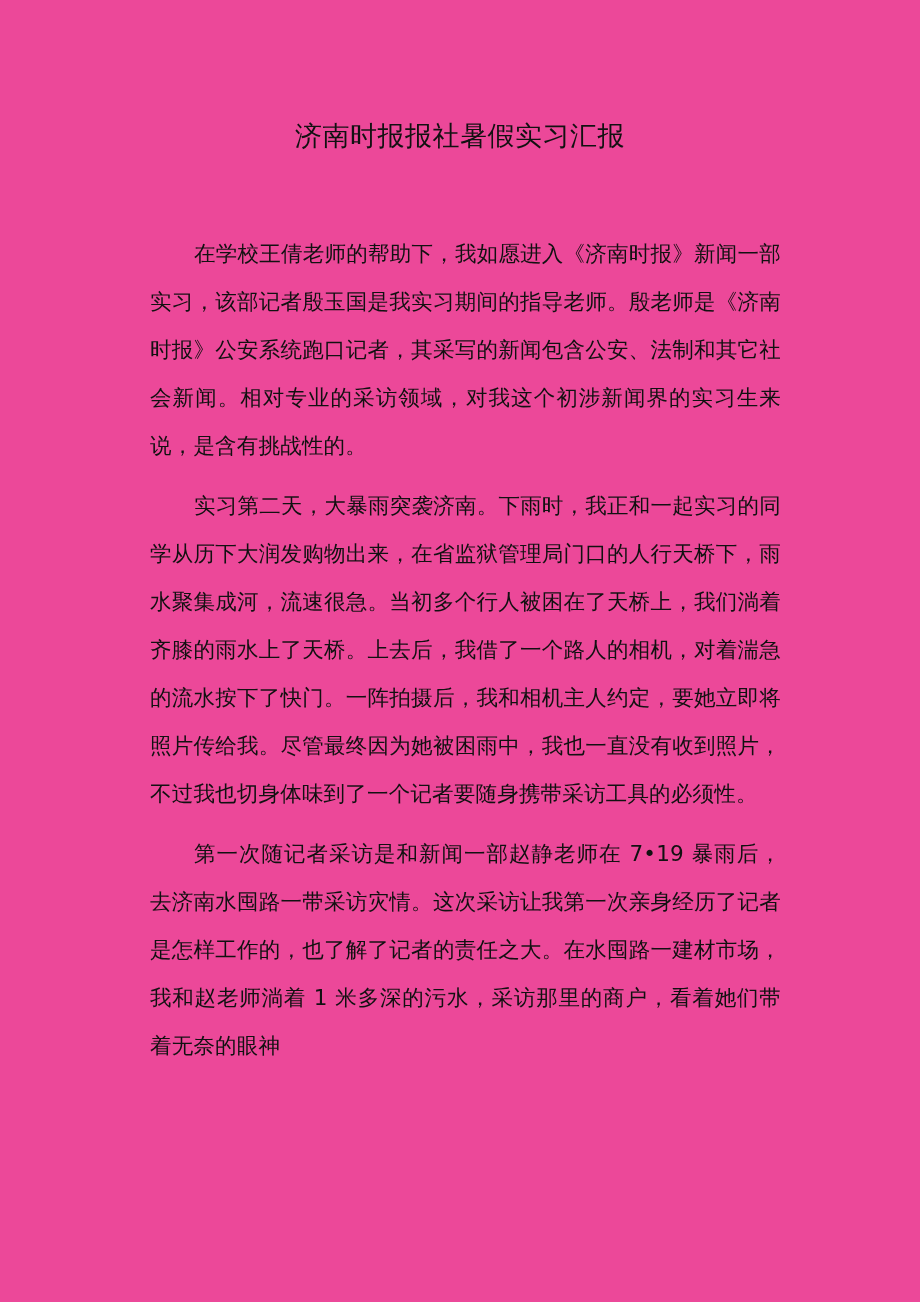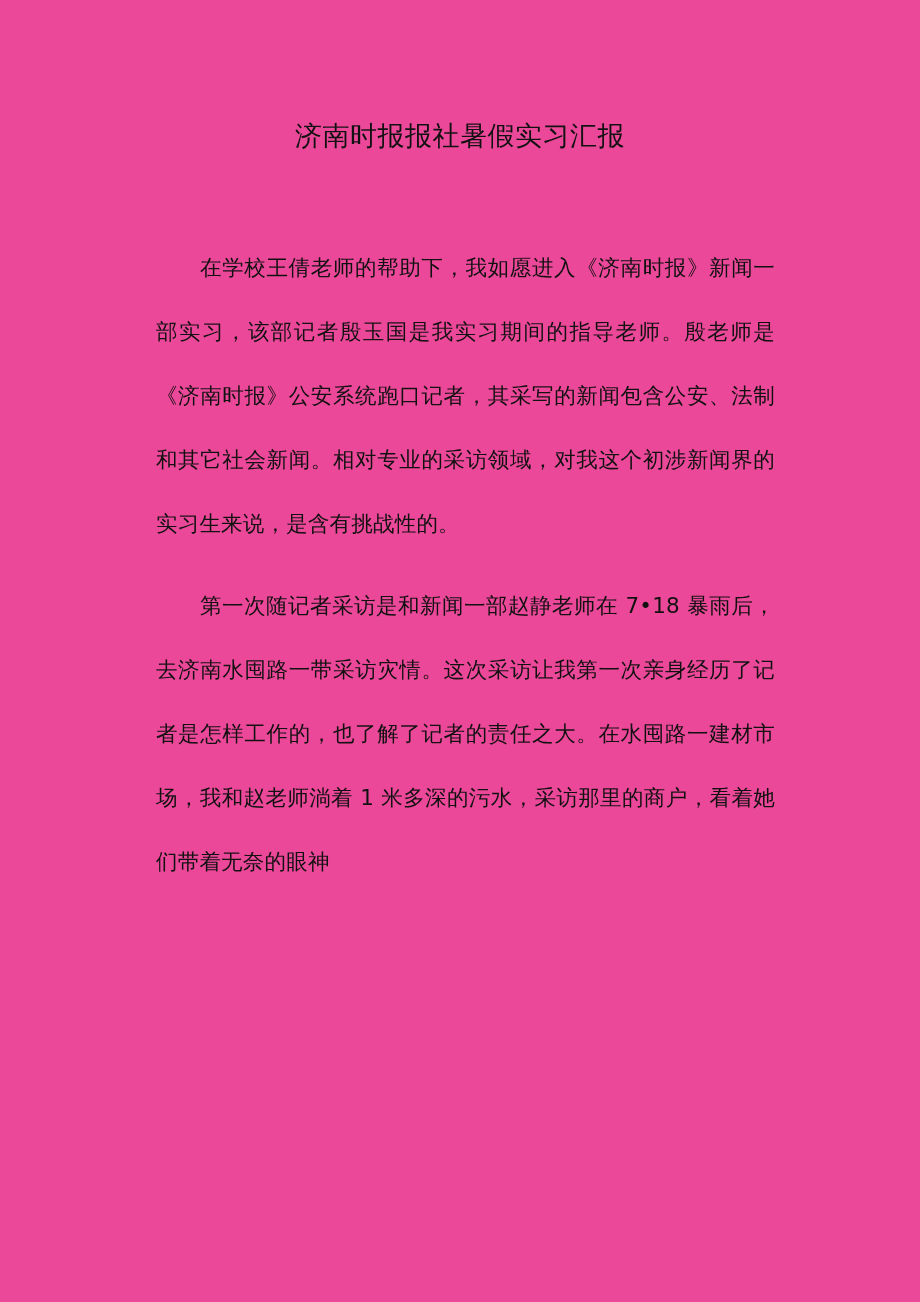--- a/index.html
+++ b/index.html
@@ -2,25 +2,26 @@
 <html><head>
 <meta charset="utf-8">
 <style>
   html, body { margin: 0; padding: 0; background: #ffffff; }
   body { width: 920px; height: 1302px; overflow: hidden; position: relative;
          font-family: "DejaVu Sans", "Liberation Sans", sans-serif; color: #111; }
   .page { position: absolute; left: 0; top: 0; width: 920px; height: 1302px; background: #ec4899; padding-left: 24px; }
   .title { position: absolute; top: 118px; left: 0; width: 920px; text-align: center;
            font-size: 27px; letter-spacing: 0.5px; color: #111; }
   .body-text { position: absolute; left: 138px; top: 218px; width: 655px; }
-  .para { font-size: 21.5px; line-height: 64px; text-indent: 44px; text-align: justify;
-          margin: 18px; letter-spacing: 0.2px; }
+  .para { font-size: 21.5px; line-height: 48px; text-indent: 44px; text-align: justify;
+          margin: 12px; letter-spacing: 0.2px; }
 </style>
 </head>
 <body>
 
 <div class="page">
   <div class="title">济南时报报社暑假实习汇报</div>
   <div class="body-text">
     <p class="para">在学校王倩老师的帮助下，我如愿进入《济南时报》新闻一部实习，该部记者殷玉国是我实习期间的指导老师。殷老师是《济南时报》公安系统跑口记者，其采写的新闻包含公安、法制和其它社会新闻。相对专业的采访领域，对我这个初涉新闻界的实习生来说，是含有挑战性的。</p>
-    <p class="para">第一次随记者采访是和新闻一部赵静老师在 7•18 暴雨后，去济南水囤路一带采访灾情。这次采访让我第一次亲身经历了记者是怎样工作的，也了解了记者的责任之大。在水囤路一建材市场，我和赵老师淌着 1 米多深的污水，采访那里的商户，看着她们带着无奈的眼神</p>
+    <p class="para">实习第二天，大暴雨突袭济南。下雨时，我正和一起实习的同学从历下大润发购物出来，在省监狱管理局门口的人行天桥下，雨水聚集成河，流速很急。当初多个行人被困在了天桥上，我们淌着齐膝的雨水上了天桥。上去后，我借了一个路人的相机，对着湍急的流水按下了快门。一阵拍摄后，我和相机主人约定，要她立即将照片传给我。尽管最终因为她被困雨中，我也一直没有收到照片，不过我也切身体味到了一个记者要随身携带采访工具的必须性。</p>
+    <p class="para">第一次随记者采访是和新闻一部赵静老师在 7•19 暴雨后，去济南水囤路一带采访灾情。这次采访让我第一次亲身经历了记者是怎样工作的，也了解了记者的责任之大。在水囤路一建材市场，我和赵老师淌着 1 米多深的污水，采访那里的商户，看着她们带着无奈的眼神</p>
   </div>
 </div>
 
 </body></html>

